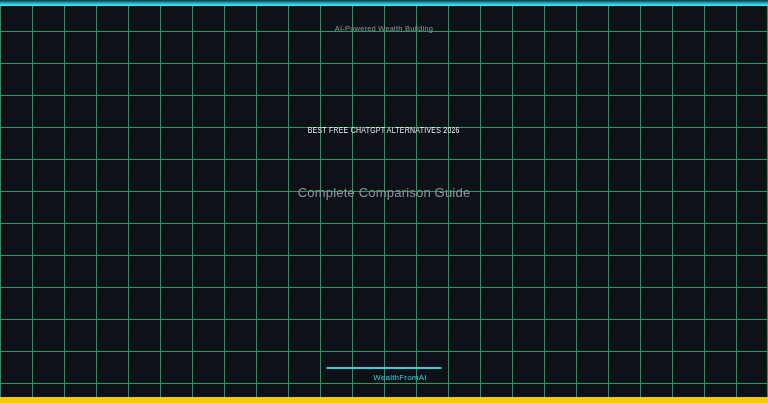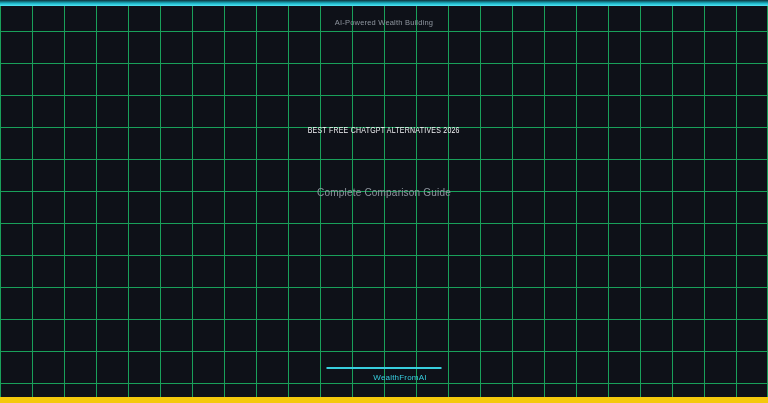--- a/index.html
+++ b/index.html
@@ -34,41 +34,41 @@
   }
   .bottom-bar{
     position:absolute;bottom:0;left:0;right:0;height:6px;
     background:var(--bottom-bar-yellow);
   }
 
   .center-text{
     position:absolute;left:0;width:768px;text-align:center;
   }
   .tagline{
-    top:18px;
+    top:24px;
     font-size:7.5px;line-height:10px;
     color:var(--muted-text);
     letter-spacing:0.2px;
   }
   .title{
     top:125px;
     font-size:8.5px;line-height:11px;
     font-weight:normal;
     color:var(--title-text);
   }
   .title .squeeze{
     display:inline-block;
     transform:scaleX(0.82);
     transform-origin:center center;
     white-space:nowrap;
     letter-spacing:0.3px;
   }
   .subtitle{
     top:188px;
-    font-size:10px;line-height:10px;
+    font-size:13px;line-height:10px;
     color:var(--muted-text);
     letter-spacing:0.2px;
   }
   .brand-divider{
     position:absolute;
     top:367px;left:50%;
     width:115px;height:2px;
     transform:translateX(-50%);
     background:var(--accent-cyan);
   }

